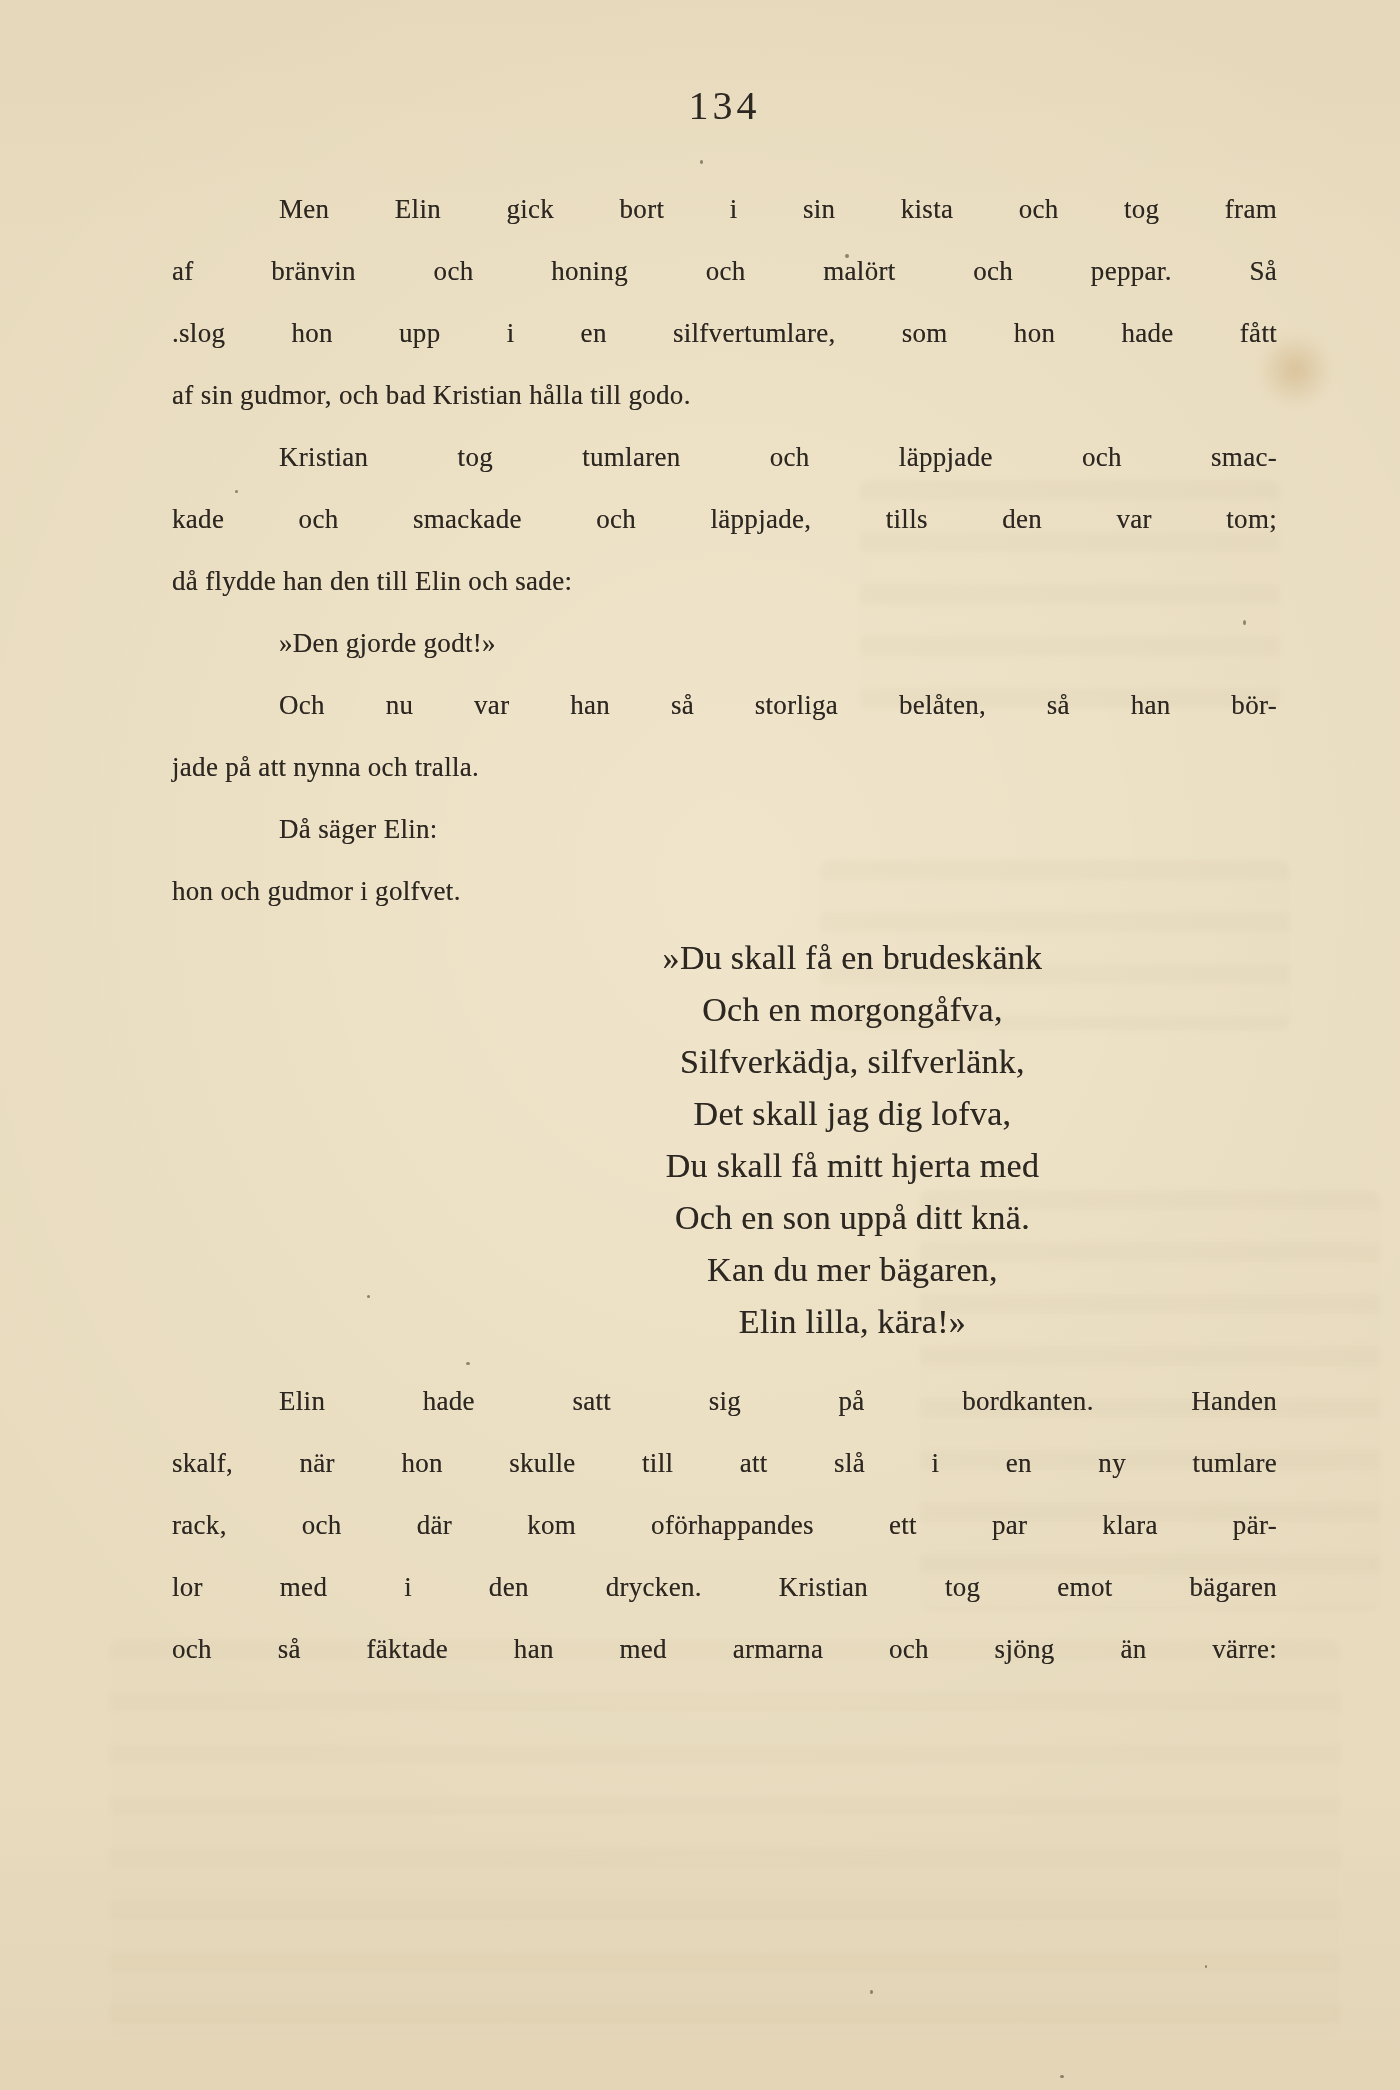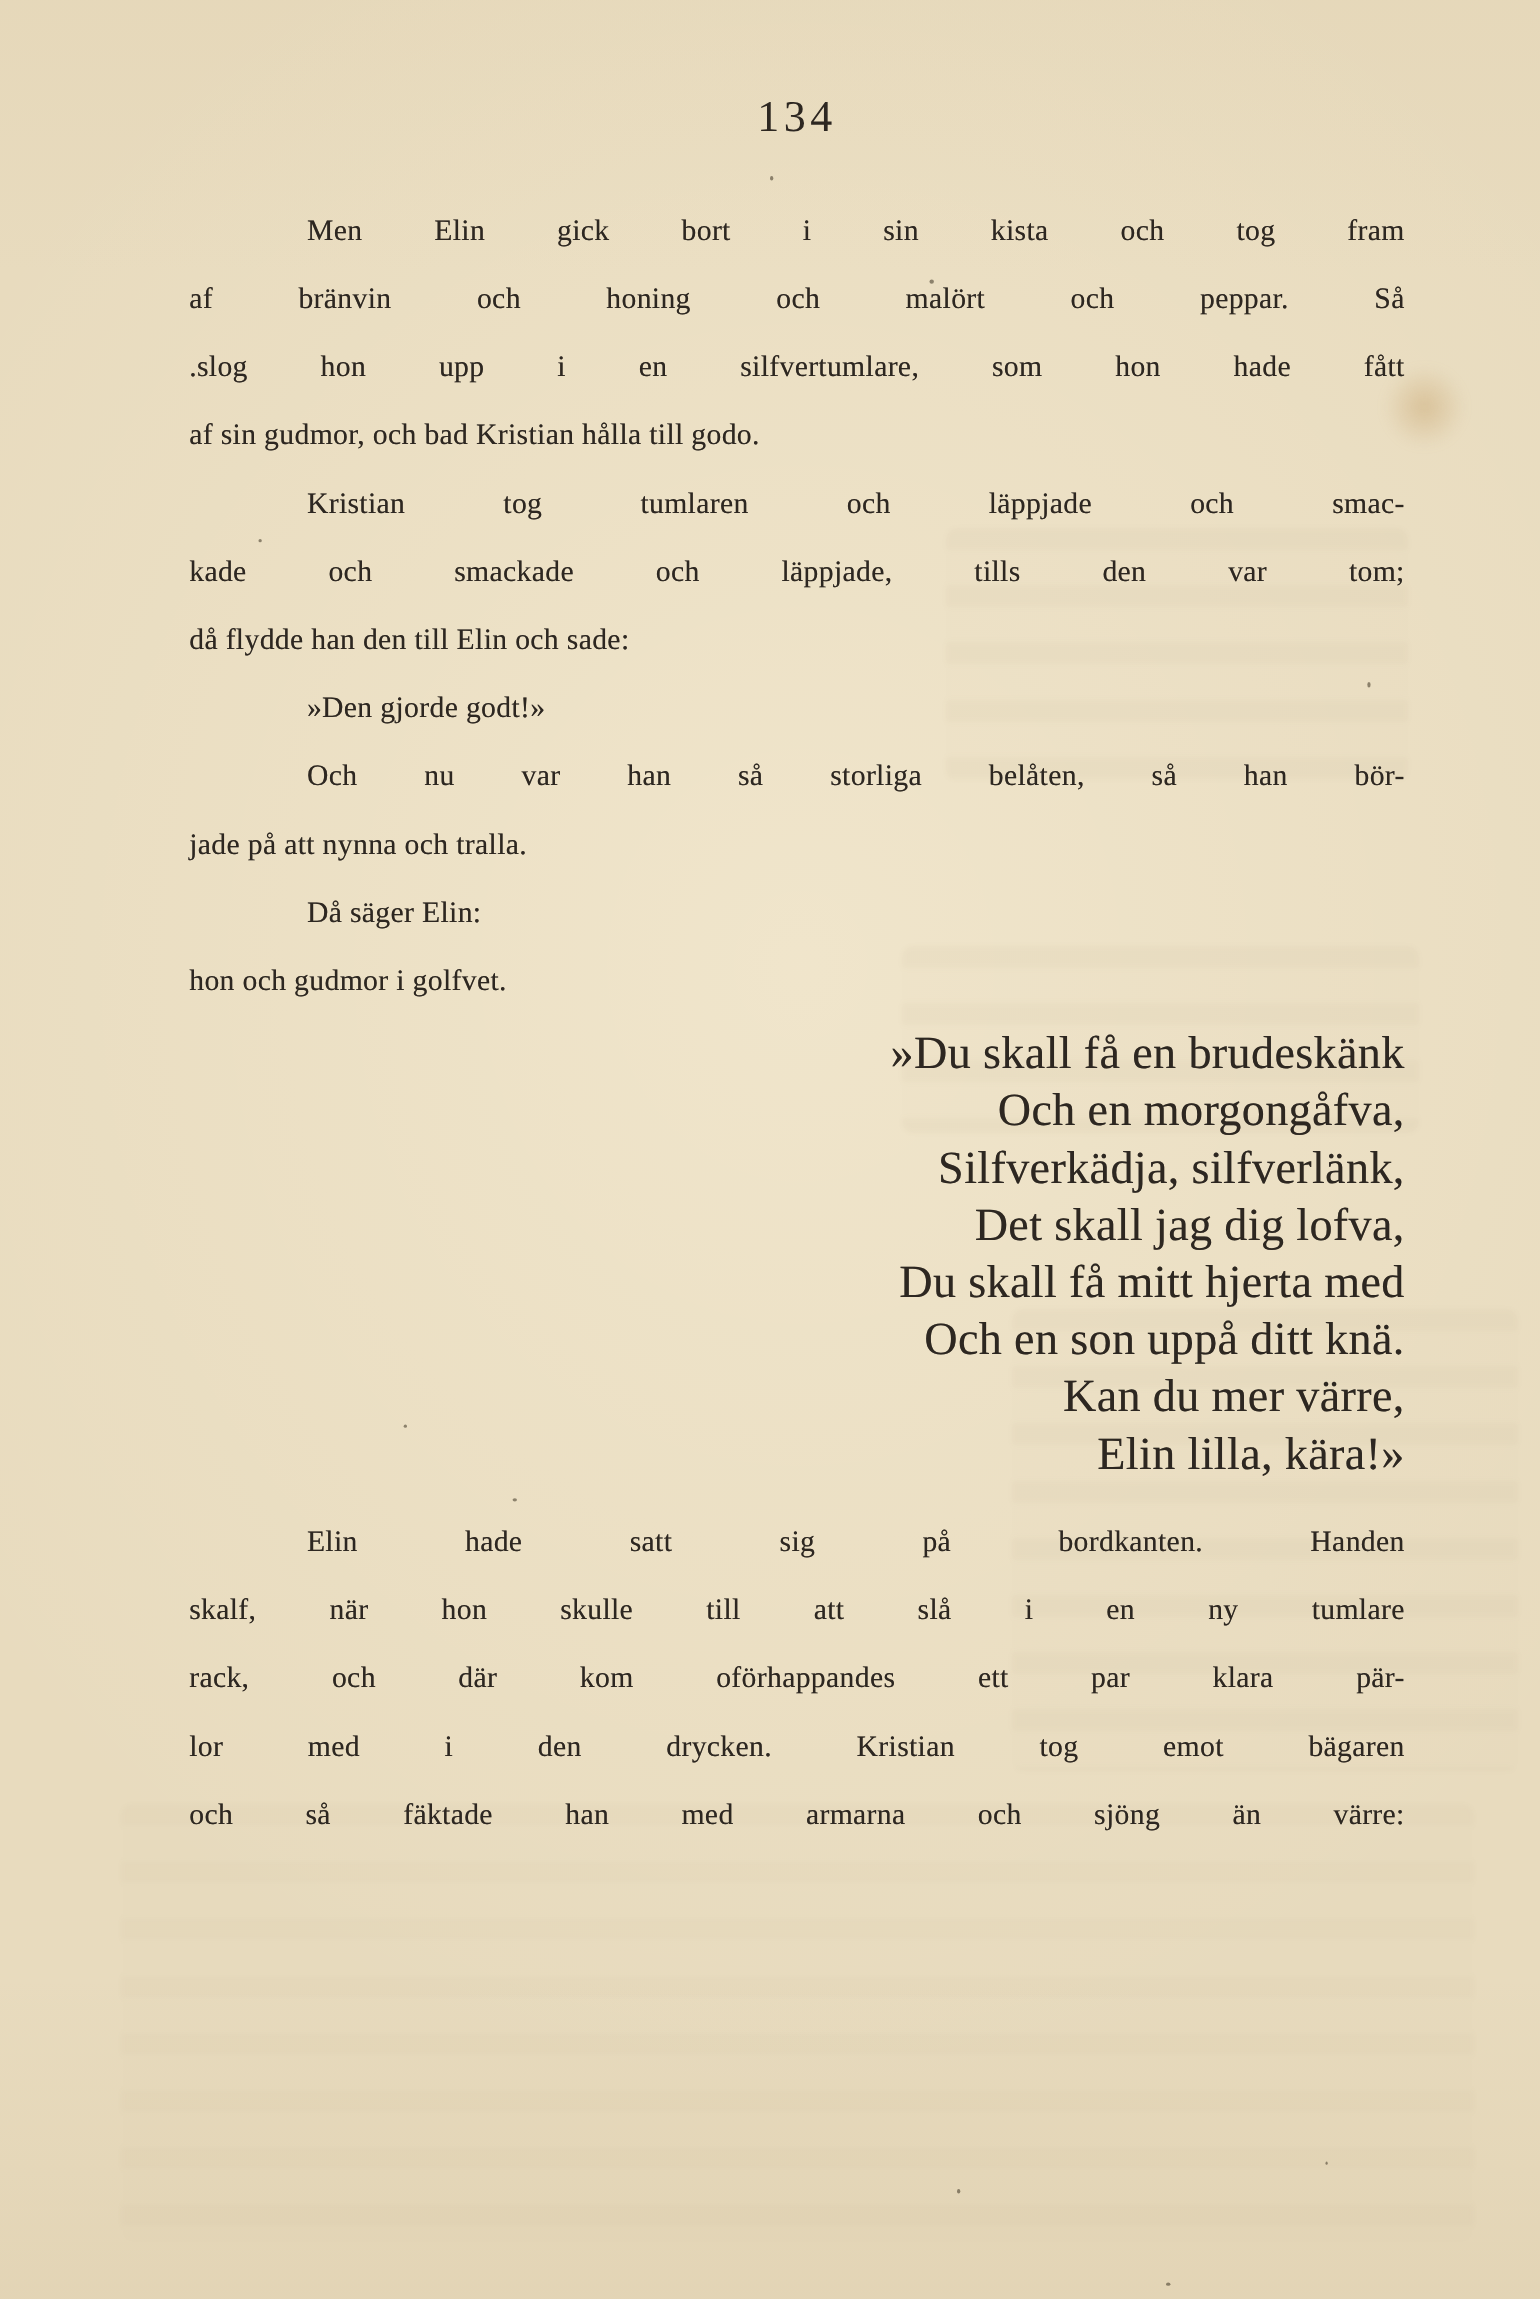--- a/index.html
+++ b/index.html
@@ -39,22 +39,22 @@
   .line{
     height:62px;line-height:62px;font-size:27px;letter-spacing:.3px;
     white-space:normal;
     text-shadow:0 0 .6px rgba(45,39,33,.55);
   }
   .just{text-align:justify;text-align-last:justify;}
   .left{text-align:left;text-align-last:left;}
   .indent{padding-left:107px;}
   .verse{margin-top:10px;margin-bottom:22px;padding-left:256px;}
   .vline{
-    height:52px;line-height:52px;font-size:42px;letter-spacing:.3px;
-    text-align:right;text-shadow:0 0 .6px rgba(45,39,33,.5);
+    height:52px;line-height:52px;font-size:34px;letter-spacing:.3px;
+    text-align:center;text-shadow:0 0 .6px rgba(45,39,33,.5);
   }
 </style>
 </head>
 <body style="--paper: #e8dbbe; --ink: #2d2721;">
 
 <div class="paper-tone"></div>
 
 <div class="ghost" style="left:860px;top:480px;width:420px;height:230px;"></div>
 <div class="ghost" style="left:820px;top:860px;width:470px;height:170px;"></div>
 <div class="ghost" style="left:920px;top:1190px;width:460px;height:420px;"></div>
@@ -107,21 +107,21 @@
   </div>
 
 
   <div class="verse">
     <div class="vline">»Du skall få en brudeskänk</div>
     <div class="vline">Och en morgongåfva,</div>
     <div class="vline">Silfverkädja, silfverlänk,</div>
     <div class="vline">Det skall jag dig lofva,</div>
     <div class="vline">Du skall få mitt hjerta med</div>
     <div class="vline">Och en son uppå ditt knä.</div>
-    <div class="vline">Kan du mer värre,</div>
+    <div class="vline">Kan du mer bägaren,</div>
     <div class="vline">Elin lilla, kära!»</div>
   </div>
 
   <div>
     <div class="line just indent">Elin hade satt sig på bordkanten.  Handen</div>
     <div class="line just">skalf, när hon skulle till att slå i en ny tumlare</div>
     <div class="line just">rack, och där kom oförhappandes ett par klara pär-</div>
     <div class="line just">lor med i den drycken.  Kristian tog emot bägaren</div>
     <div class="line just">och så fäktade han med armarna och sjöng än värre:</div>
   </div>

